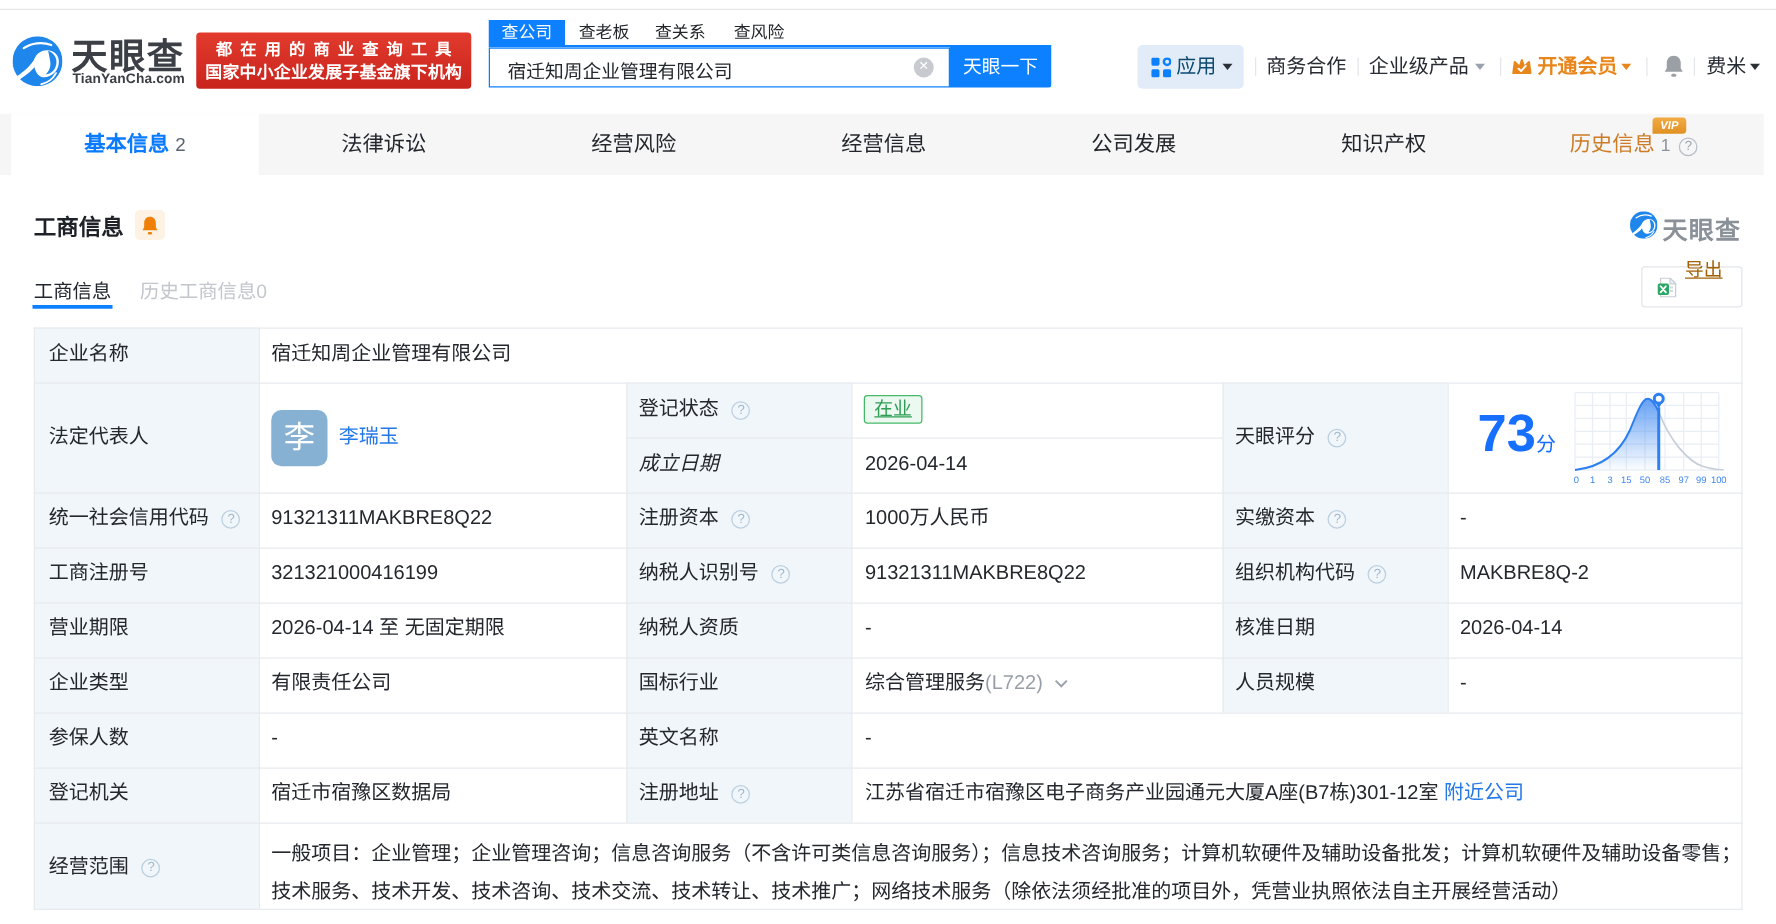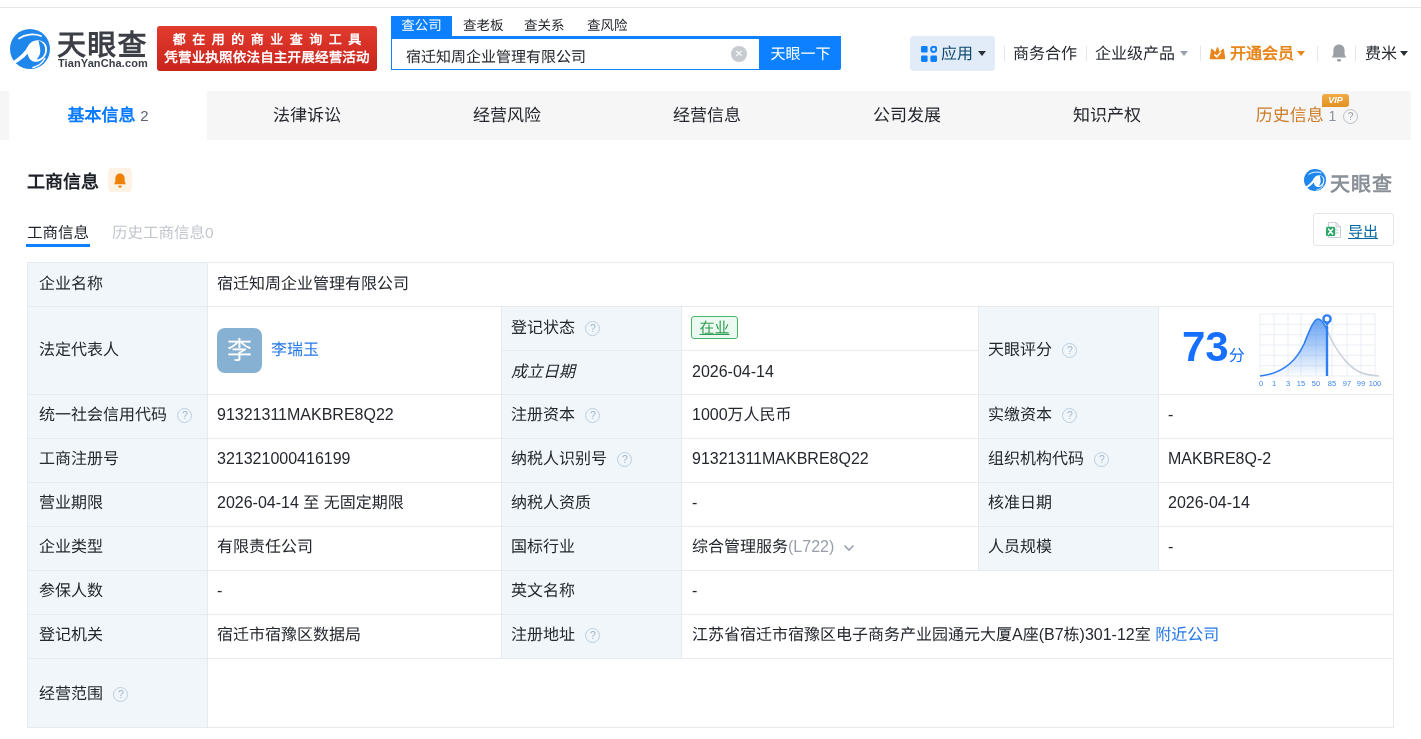--- a/index.html
+++ b/index.html
@@ -33,21 +33,21 @@
       <path d="M28.5 11.5 C33.4 13.4 35.9 17.6 35 22.4 C34.2 27 30.8 30.2 26.6 30.4 C29.6 27.7 30.9 23.8 30.1 19.6 C29.6 16.6 29 13.7 28.5 11.5 Z" fill="#1f86ec"></path>
       <path d="M3.5 32 C10 27.5 15 23 18.5 16.5 L21.5 19.5 C17.5 26 11.5 31 5.5 34.5 Z" fill="#fff"></path>
       <path d="M23 38.4 C28 37.2 32.5 33.8 34.8 29.5" stroke="#fff" stroke-width="1.5" fill="none" stroke-linecap="round"></path>
     </g>
   </svg>
   <div class="ab" style="left:57px;top:21px;font-size:29px;font-weight:bold;letter-spacing:1.2px;color:#3c4046;">天眼查</div>
   <div class="ab" style="left:58px;top:57px;font-size:11px;font-weight:bold;letter-spacing:0.1px;color:#3c4046;">TianYanCha.com</div>
 
   <div class="ab" style="left:157px;top:26px;width:220px;height:45px;border-radius:3px;background:linear-gradient(180deg,#e23b2e,#c9241d);color:#fff;text-align:center;">
     <div style="font-size:13px;font-weight:bold;letter-spacing:6.5px;margin-top:4px;line-height:19px;text-indent:6.5px;">都在用的商业查询工具</div>
-    <div style="font-size:13.5px;font-weight:bold;letter-spacing:0.2px;line-height:17px;">凭营业执照依法自主开展经营活动</div>
+    <div style="font-size:13.5px;font-weight:bold;letter-spacing:0.2px;line-height:17px;">国家中小企业发展子基金旗下机构</div>
   </div>
 
   <div class="ab" style="left:391px;top:16px;width:61px;height:20px;background:#0c80ff;color:#fff;font-size:13.5px;text-align:center;line-height:20px;">查公司</div>
   <div class="ab" style="left:463px;top:16px;font-size:13.5px;line-height:20px;color:#23262b;">查老板</div>
   <div class="ab" style="left:524px;top:16px;font-size:13.5px;line-height:20px;color:#23262b;">查关系</div>
   <div class="ab" style="left:587px;top:16px;font-size:13.5px;line-height:20px;color:#23262b;">查风险</div>
   <div class="ab" style="left:391px;top:36px;width:450px;height:1.5px;background:#0c80ff;"></div>
 
   <div class="ab" style="left:391px;top:38px;width:369px;height:32px;background:#fff;border:1px solid #0c80ff;"></div>
   <div class="ab" style="left:406px;top:45px;font-size:15px;color:#23272e;">宿迁知周企业管理有限公司</div>
@@ -120,21 +120,21 @@
 
   <div class="ab" style="left:1313px;top:213px;width:81px;height:33px;background:#fff;border:1px solid #e2e5ea;border-radius:3px;"></div>
   <svg class="ab" style="left:1326px;top:222px;" width="16" height="16" viewBox="0 0 16 16">
     <path d="M2.5 0.5 h7.5 l4.5 4.5 v10.5 h-12 z" fill="#fff" stroke="#c9ced6" stroke-linejoin="round"></path>
     <path d="M10 0.5 l4.5 4.5 h-4.5 z" fill="#eef1f5" stroke="#c9ced6" stroke-linejoin="round"></path>
     <rect x="9.8" y="7.2" width="2.6" height="1.6" fill="#d4d9e0"></rect>
     <rect x="9.8" y="10" width="2.6" height="1.6" fill="#d4d9e0"></rect>
     <rect x="0" y="4.8" width="9.2" height="9.2" rx="1.6" fill="#2aa765"></rect>
     <path d="M2.5 7 L6.7 11.9 M6.7 7 L2.5 11.9" stroke="#fff" stroke-width="1.5" stroke-linecap="round"></path>
   </svg>
-  <div class="ab" style="left:1348px;top:220px;font-size:15px;color:#0369a1;text-decoration:underline;">导出</div>
+  <div class="ab" style="left:1348px;top:204px;font-size:15px;color:#a16207;text-decoration:underline;">导出</div>
 
   <div class="labelbg" style="left:27px;top:262px;width:180px;height:466px;"></div>
   <div class="labelbg" style="left:501px;top:306px;width:180px;height:352px;"></div>
   <div class="labelbg" style="left:978px;top:306px;width:180px;height:264px;"></div>
 
   <div class="hline" style="left:27px;top:262px;width:1367px;"></div>
   <div class="hline" style="left:27px;top:306px;width:1367px;"></div>
   <div class="hline" style="left:501px;top:350px;width:477px;"></div>
   <div class="hline" style="left:27px;top:394px;width:1367px;"></div>
   <div class="hline" style="left:27px;top:438px;width:1367px;"></div>
@@ -215,21 +215,21 @@
     </g>
   </svg>
 
   <div class="ab lab" style="left:39px;top:405px;">统一社会信用代码 <span class="qm">?</span></div>
   <div class="ab t16" style="left:217px;top:405px;">91321311MAKBRE8Q22</div>
   <div class="ab lab" style="left:511px;top:405px;">注册资本 <span class="qm">?</span></div>
   <div class="ab t16" style="left:692px;top:405px;">1000万人民币</div>
   <div class="ab lab" style="left:988px;top:405px;">实缴资本 <span class="qm">?</span></div>
   <div class="ab t16" style="left:1168px;top:405px;">-</div>
 
-  <div class="ab lab" style="left:39px;top:449px;">工商注册号</div>
+  <div class="ab lab" style="left:39px;top:449px;font-family:Liberation Mono, monospace;">工商注册号</div>
   <div class="ab t16" style="left:217px;top:449px;">321321000416199</div>
   <div class="ab lab" style="left:511px;top:449px;">纳税人识别号 <span class="qm">?</span></div>
   <div class="ab t16" style="left:692px;top:449px;">91321311MAKBRE8Q22</div>
   <div class="ab lab" style="left:988px;top:449px;">组织机构代码 <span class="qm">?</span></div>
   <div class="ab t16" style="left:1168px;top:449px;">MAKBRE8Q-2</div>
 
   <div class="ab lab" style="left:39px;top:493px;">营业期限</div>
   <div class="ab t16" style="left:217px;top:493px;">2026-04-14 至 无固定期限</div>
   <div class="ab lab" style="left:511px;top:493px;">纳税人资质</div>
   <div class="ab t16" style="left:692px;top:493px;">-</div>
@@ -250,14 +250,15 @@
   <div class="ab t16" style="left:217px;top:581px;">-</div>
   <div class="ab lab" style="left:511px;top:581px;">英文名称</div>
   <div class="ab t16" style="left:692px;top:581px;">-</div>
 
   <div class="ab lab" style="left:39px;top:625px;">登记机关</div>
   <div class="ab t16" style="left:217px;top:625px;">宿迁市宿豫区数据局</div>
   <div class="ab lab" style="left:511px;top:625px;">注册地址 <span class="qm">?</span></div>
   <div class="ab t16" style="left:692px;top:625px;">江苏省宿迁市宿豫区电子商务产业园通元大厦A座(B7栋)301-12室 <span style="color:#2478e8;">附近公司</span></div>
 
   <div class="ab lab" style="left:39px;top:684px;">经营范围 <span class="qm">?</span></div>
+  <div class="ab" style="left:217px;top:669px;width:1180px;font-size:16px;line-height:30px;color:#24282e;">一般项目：企业管理；企业管理咨询；信息咨询服务（不含许可类信息咨询服务）；信息技术咨询服务；计算机软硬件及辅助设备批发；计算机软硬件及辅助设备零售；技术服务、技术开发、技术咨询、技术交流、技术转让、技术推广；网络技术服务（除依法须经批准的项目外，凭营业执照依法自主开展经营活动）</div>
 
 </div>
 
 </body></html>

